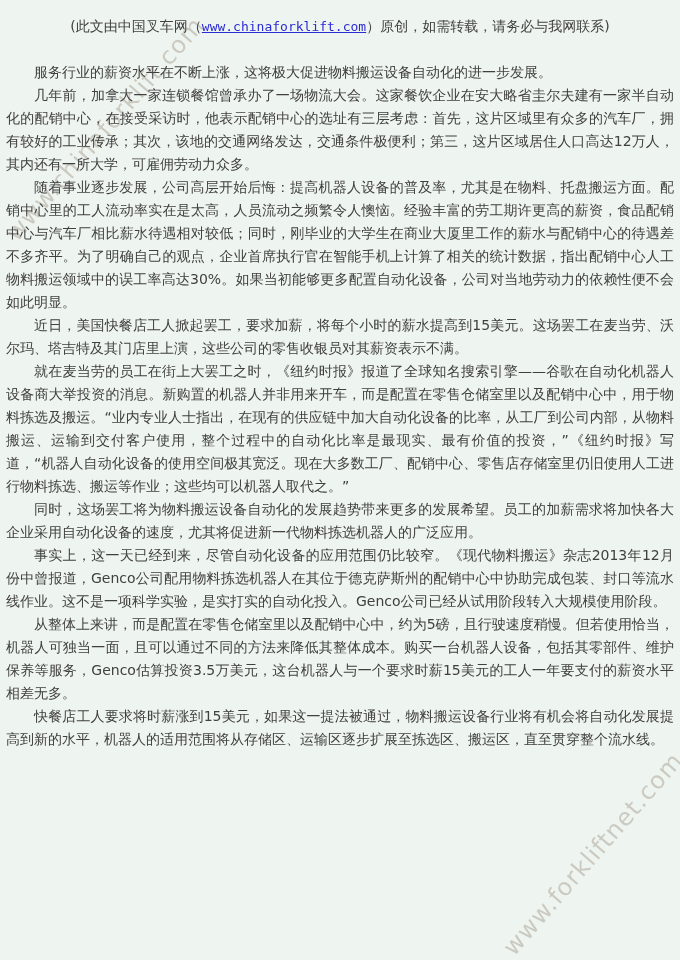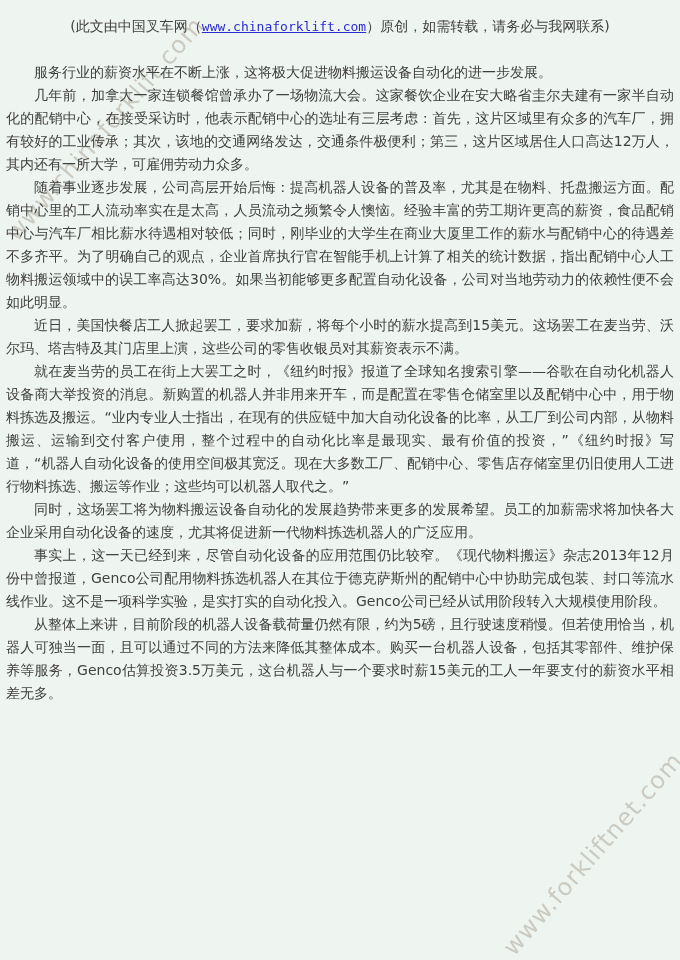--- a/index.html
+++ b/index.html
@@ -65,15 +65,16 @@
   <p class="header"><span>(此文由中国叉车网（</span><a href="#">www.chinaforklift.com</a><span>）原创，如需转载，请务必与我网联系)</span></p>
 
   <div class="article" id="article">
       <p>服务行业的薪资水平在不断上涨，这将极大促进物料搬运设备自动化的进一步发展。</p>
       <p>几年前，加拿大一家连锁餐馆曾承办了一场物流大会。这家餐饮企业在安大略省圭尔夫建有一家半自动化的配销中心，在接受采访时，他表示配销中心的选址有三层考虑：首先，这片区域里有众多的汽车厂，拥有较好的工业传承；其次，该地的交通网络发达，交通条件极便利；第三，这片区域居住人口高达12万人，其内还有一所大学，可雇佣劳动力众多。</p>
       <p>随着事业逐步发展，公司高层开始后悔：提高机器人设备的普及率，尤其是在物料、托盘搬运方面。配销中心里的工人流动率实在是太高，人员流动之频繁令人懊恼。经验丰富的劳工期许更高的薪资，食品配销中心与汽车厂相比薪水待遇相对较低；同时，刚毕业的大学生在商业大厦里工作的薪水与配销中心的待遇差不多齐平。为了明确自己的观点，企业首席执行官在智能手机上计算了相关的统计数据，指出配销中心人工物料搬运领域中的误工率高达30%。如果当初能够更多配置自动化设备，公司对当地劳动力的依赖性便不会如此明显。</p>
       <p>近日，美国快餐店工人掀起罢工，要求加薪，将每个小时的薪水提高到15美元。这场罢工在麦当劳、沃尔玛、塔吉特及其门店里上演，这些公司的零售收银员对其薪资表示不满。</p>
       <p>就在麦当劳的员工在街上大罢工之时，《纽约时报》报道了全球知名搜索引擎——谷歌在自动化机器人设备商大举投资的消息。新购置的机器人并非用来开车，而是配置在零售仓储室里以及配销中心中，用于物料拣选及搬运。“业内专业人士指出，在现有的供应链中加大自动化设备的比率，从工厂到公司内部，从物料搬运、运输到交付客户使用，整个过程中的自动化比率是最现实、最有价值的投资，”《纽约时报》写道，“机器人自动化设备的使用空间极其宽泛。现在大多数工厂、配销中心、零售店存储室里仍旧使用人工进行物料拣选、搬运等作业；这些均可以机器人取代之。”</p>
       <p>同时，这场罢工将为物料搬运设备自动化的发展趋势带来更多的发展希望。员工的加薪需求将加快各大企业采用自动化设备的速度，尤其将促进新一代物料拣选机器人的广泛应用。</p>
       <p>事实上，这一天已经到来，尽管自动化设备的应用范围仍比较窄。《现代物料搬运》杂志2013年12月份中曾报道，Genco公司配用物料拣选机器人在其位于德克萨斯州的配销中心中协助完成包装、封口等流水线作业。这不是一项科学实验，是实打实的自动化投入。Genco公司已经从试用阶段转入大规模使用阶段。</p>
-      <p>从整体上来讲，目前阶段的机器人设备载荷量仍然有限，约为5磅，且行驶速度稍慢。但若使用恰当，机器人可独当一面，且可以通过不同的方法来降低其整体成本。购买一台机器人设备，包括其零部件、维护保养等服务，Genco估算投资3.5万美元，这台机器人与一个要求时薪15美元的工人一年要支付的薪资水平相差无多。</p>
+      <p>从整体上来讲，而是配置在零售仓储室里以及配销中心中，约为5磅，且行驶速度稍慢。但若使用恰当，机器人可独当一面，且可以通过不同的方法来降低其整体成本。购买一台机器人设备，包括其零部件、维护保养等服务，Genco估算投资3.5万美元，这台机器人与一个要求时薪15美元的工人一年要支付的薪资水平相差无多。</p>
+      <p>快餐店工人要求将时薪涨到15美元，如果这一提法被通过，物料搬运设备行业将有机会将自动化发展提高到新的水平，机器人的适用范围将从存储区、运输区逐步扩展至拣选区、搬运区，直至贯穿整个流水线。</p>
     </div>
 </div>
 
 </body></html>

